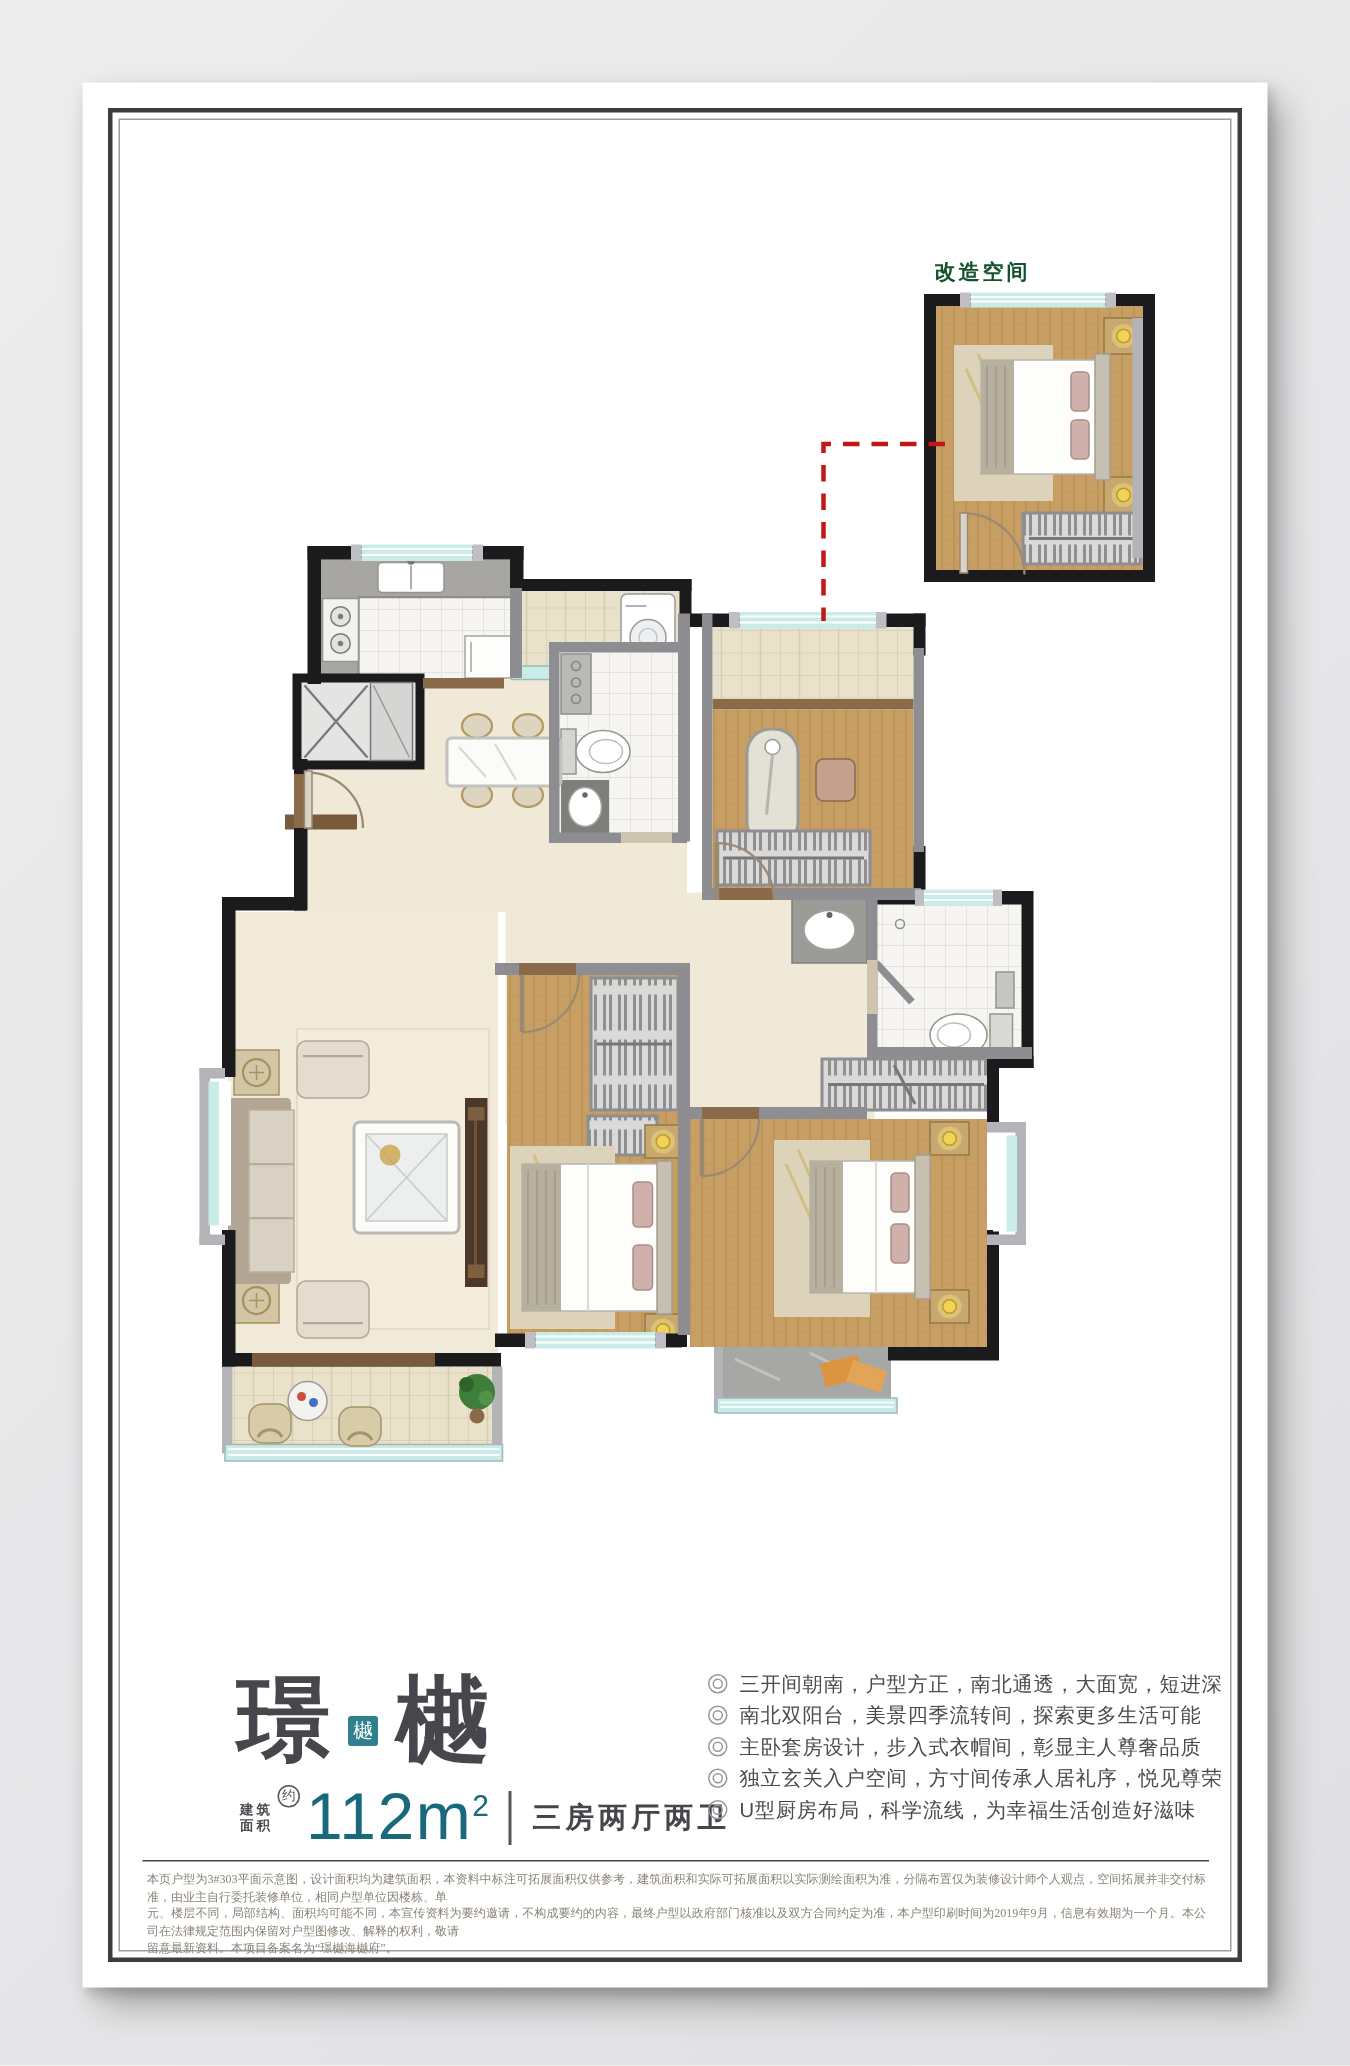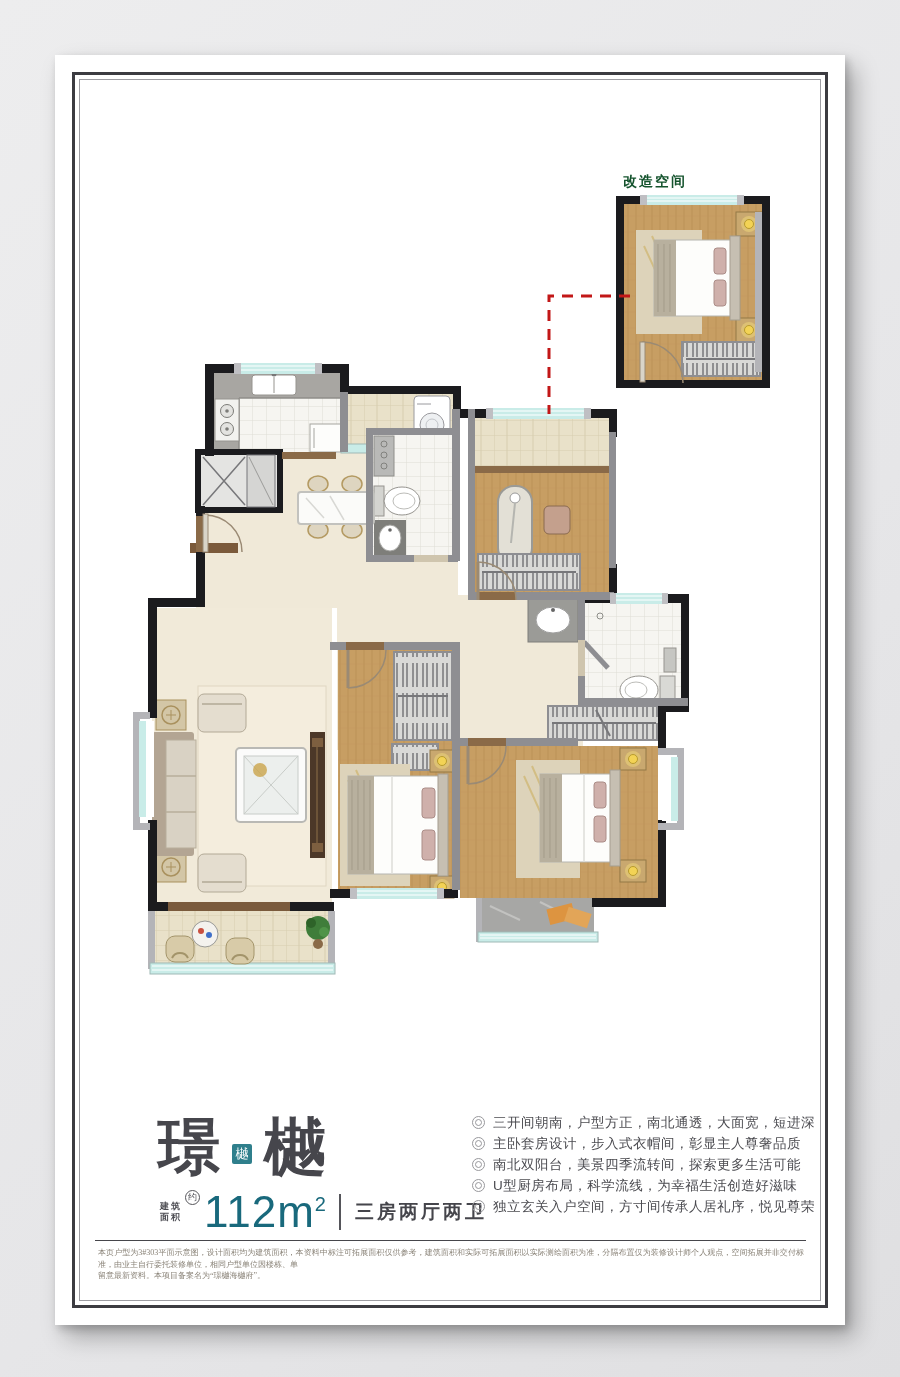--- a/index.html
+++ b/index.html
@@ -454,39 +454,40 @@
   <div class="feature-item">
     <span class="ring">
         <span></span>
       </span>
     <span class="feature-text">三开间朝南，户型方正，南北通透，大面宽，短进深</span>
   </div>
   <div class="feature-item">
     <span class="ring">
         <span></span>
       </span>
-    <span class="feature-text">主卧套房设计，步入式衣帽间，彰显主人尊奢品质</span>
+    <span class="feature-text">南北双阳台，美景四季流转间，探索更多生活可能</span>
   </div>
   <div class="feature-item">
     <span class="ring">
         <span></span>
       </span>
-    <span class="feature-text">南北双阳台，美景四季流转间，探索更多生活可能</span>
+    <span class="feature-text">主卧套房设计，步入式衣帽间，彰显主人尊奢品质</span>
+  </div>
+  <div class="feature-item">
+    <span class="ring">
+        <span></span>
+      </span>
+    <span class="feature-text">独立玄关入户空间，方寸间传承人居礼序，悦见尊荣</span>
   </div>
   <div class="feature-item">
     <span class="ring">
         <span></span>
       </span>
     <span class="feature-text">U型厨房布局，科学流线，为幸福生活创造好滋味</span>
   </div>
-  <div class="feature-item">
-    <span class="ring">
-        <span></span>
-      </span>
-    <span class="feature-text">独立玄关入户空间，方寸间传承人居礼序，悦见尊荣</span>
-  </div>
 </div>
 
 <div class="rule"></div>
 <div class="disclaimer">
   <div>本页户型为3#303平面示意图，设计面积均为建筑面积，本资料中标注可拓展面积仅供参考，建筑面积和实际可拓展面积以实际测绘面积为准，分隔布置仅为装修设计师个人观点，空间拓展并非交付标准，由业主自行委托装修单位，相同户型单位因楼栋、单</div>
+  <div>元、楼层不同，局部结构、面积均可能不同，本宣传资料为要约邀请，不构成要约的内容，最终户型以政府部门核准以及双方合同约定为准，本户型印刷时间为2019年9月，信息有效期为一个月。本公司在法律规定范围内保留对户型图修改、解释的权利，敬请</div>
   <div>留意最新资料。本项目备案名为“璟樾海樾府”。</div>
 </div>
 
 </body></html>

